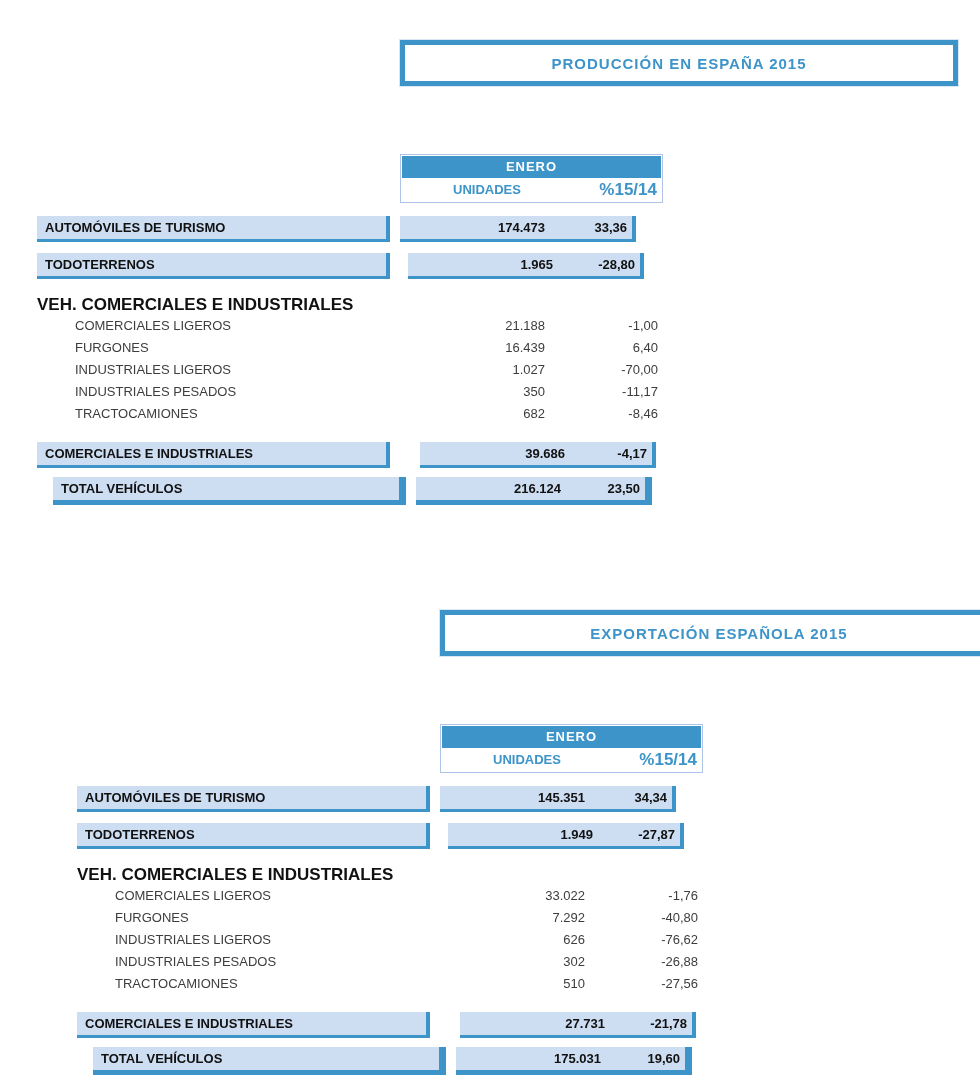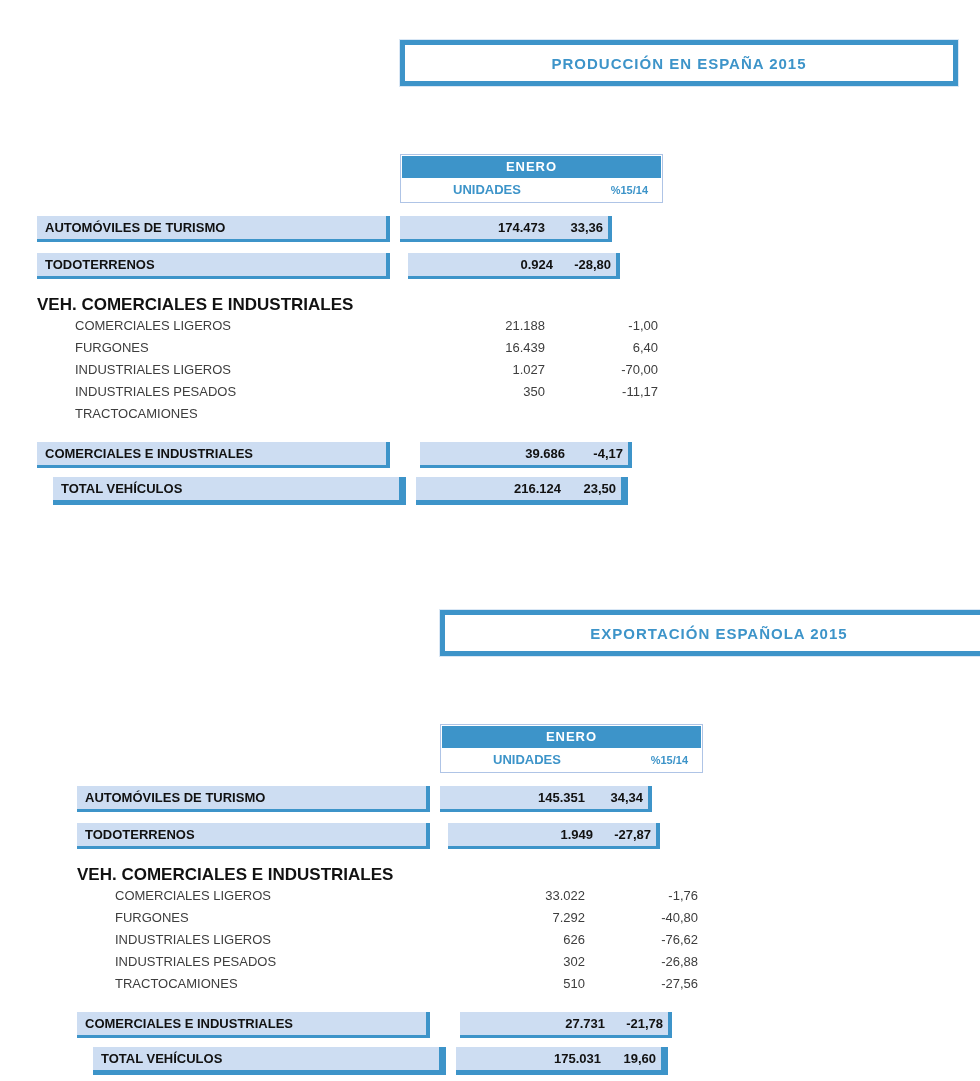--- a/index.html
+++ b/index.html
@@ -36,31 +36,31 @@
     border:1px solid var(--hdrborder);
     padding:1px;background:#ffffff;
   }
   .month-bar{
     height:22px;background:var(--accent);
     color:#ffffff;font-weight:bold;font-size:13px;letter-spacing:1px;
     text-align:center;line-height:22px;
   }
   .col-row{height:23px;display:flex;align-items:center;background:#ffffff;}
   .col-units{width:170px;text-align:center;color:var(--accent);font-weight:bold;font-size:13px;}
-  .col-pct{flex:1;text-align:right;padding-right:13px;color:var(--accent);font-weight:bold;font-size:11px;}
+  .col-pct{flex:1;text-align:right;padding-right:4px;color:var(--accent);font-weight:bold;font-size:17px;}
 
   .hrow{display:flex;}
   .hrow .lbl{
     width:353px;height:26px;background:var(--rowbg);
     border-right:4px solid var(--accent);border-bottom:3px solid var(--accent);
     font-weight:bold;font-size:13px;color:var(--labeltext);
     padding-left:8px;line-height:23px;white-space:nowrap;overflow:hidden;
   }
   .hrow .vals{
-    margin-left:10px;width:212px;height:26px;background:var(--rowbg);
+    margin-left:10px;width:236px;height:26px;background:var(--rowbg);
     border-right:4px solid var(--accent);border-bottom:3px solid var(--accent);
     display:flex;font-weight:bold;font-size:13px;color:var(--labeltext);line-height:23px;
   }
   .vals .u{width:145px;text-align:right;}
   .vals .p{flex:1;text-align:right;padding-right:5px;}
 
   .hrow.total .lbl,.hrow.total .vals{
     border-right-width:7px;border-bottom-width:5px;height:28px;
   }
 
@@ -97,21 +97,21 @@
     <div class="lbl">AUTOMÓVILES DE TURISMO</div>
     <div class="vals">
       <span class="u">174.473</span>
       <span class="p">33,36</span>
     </div>
   </div>
 
   <div class="hrow mt11">
     <div class="lbl">TODOTERRENOS</div>
     <div class="vals">
-      <span class="u">0.924</span>
+      <span class="u">1.965</span>
       <span class="p">-28,80</span>
     </div>
   </div>
 
   <div class="group mt16">
     <div class="group-label">VEH. COMERCIALES E INDUSTRIALES</div>
 
     <div class="srow">
       <div class="lbl">COMERCIALES LIGEROS</div>
       <div class="vals">
@@ -135,20 +135,24 @@
     </div>
     <div class="srow">
       <div class="lbl">INDUSTRIALES PESADOS</div>
       <div class="vals">
         <span class="u">350</span>
         <span class="p">-11,17</span>
       </div>
     </div>
     <div class="srow">
       <div class="lbl">TRACTOCAMIONES</div>
+      <div class="vals">
+        <span class="u">682</span>
+        <span class="p">-8,46</span>
+      </div>
     </div>
   </div>
 
   <div class="hrow mt17">
     <div class="lbl">COMERCIALES E INDUSTRIALES</div>
     <div class="vals">
       <span class="u">39.686</span>
       <span class="p">-4,17</span>
     </div>
   </div>

